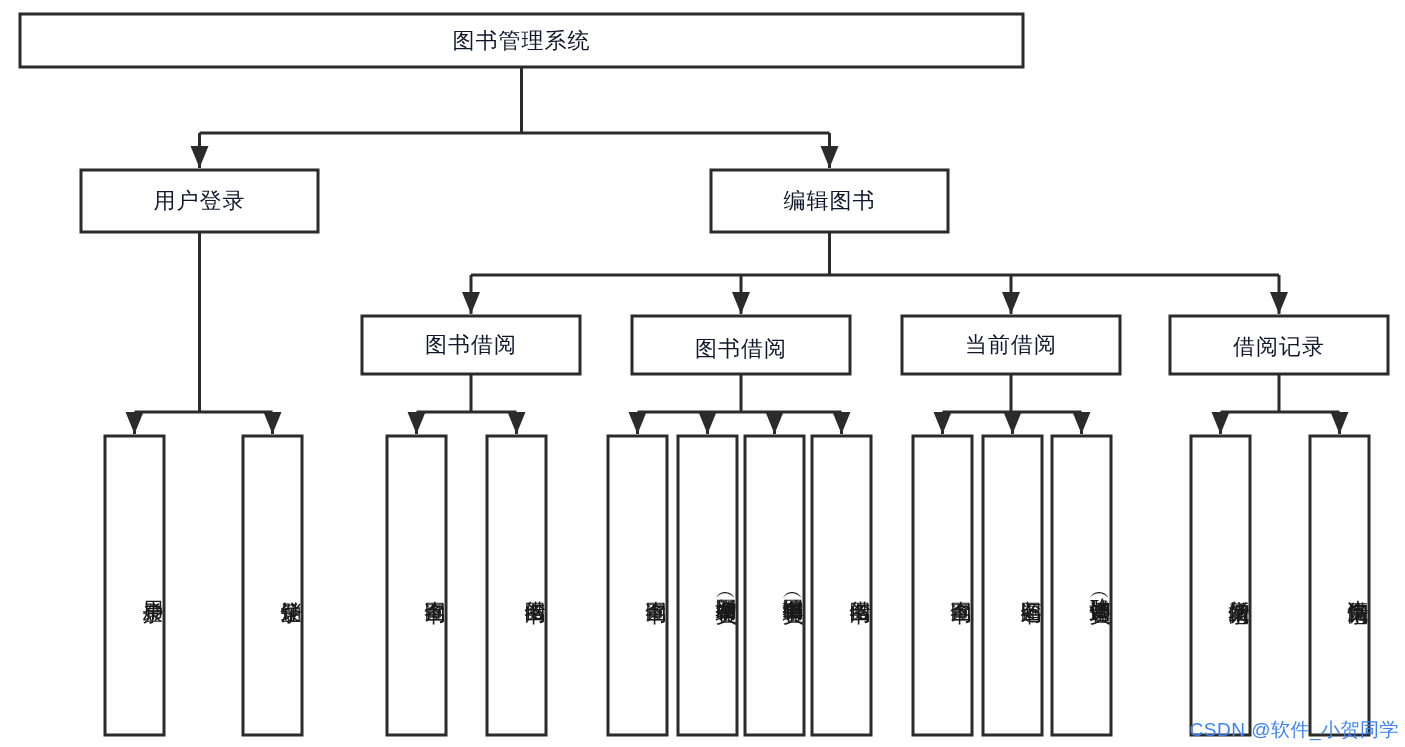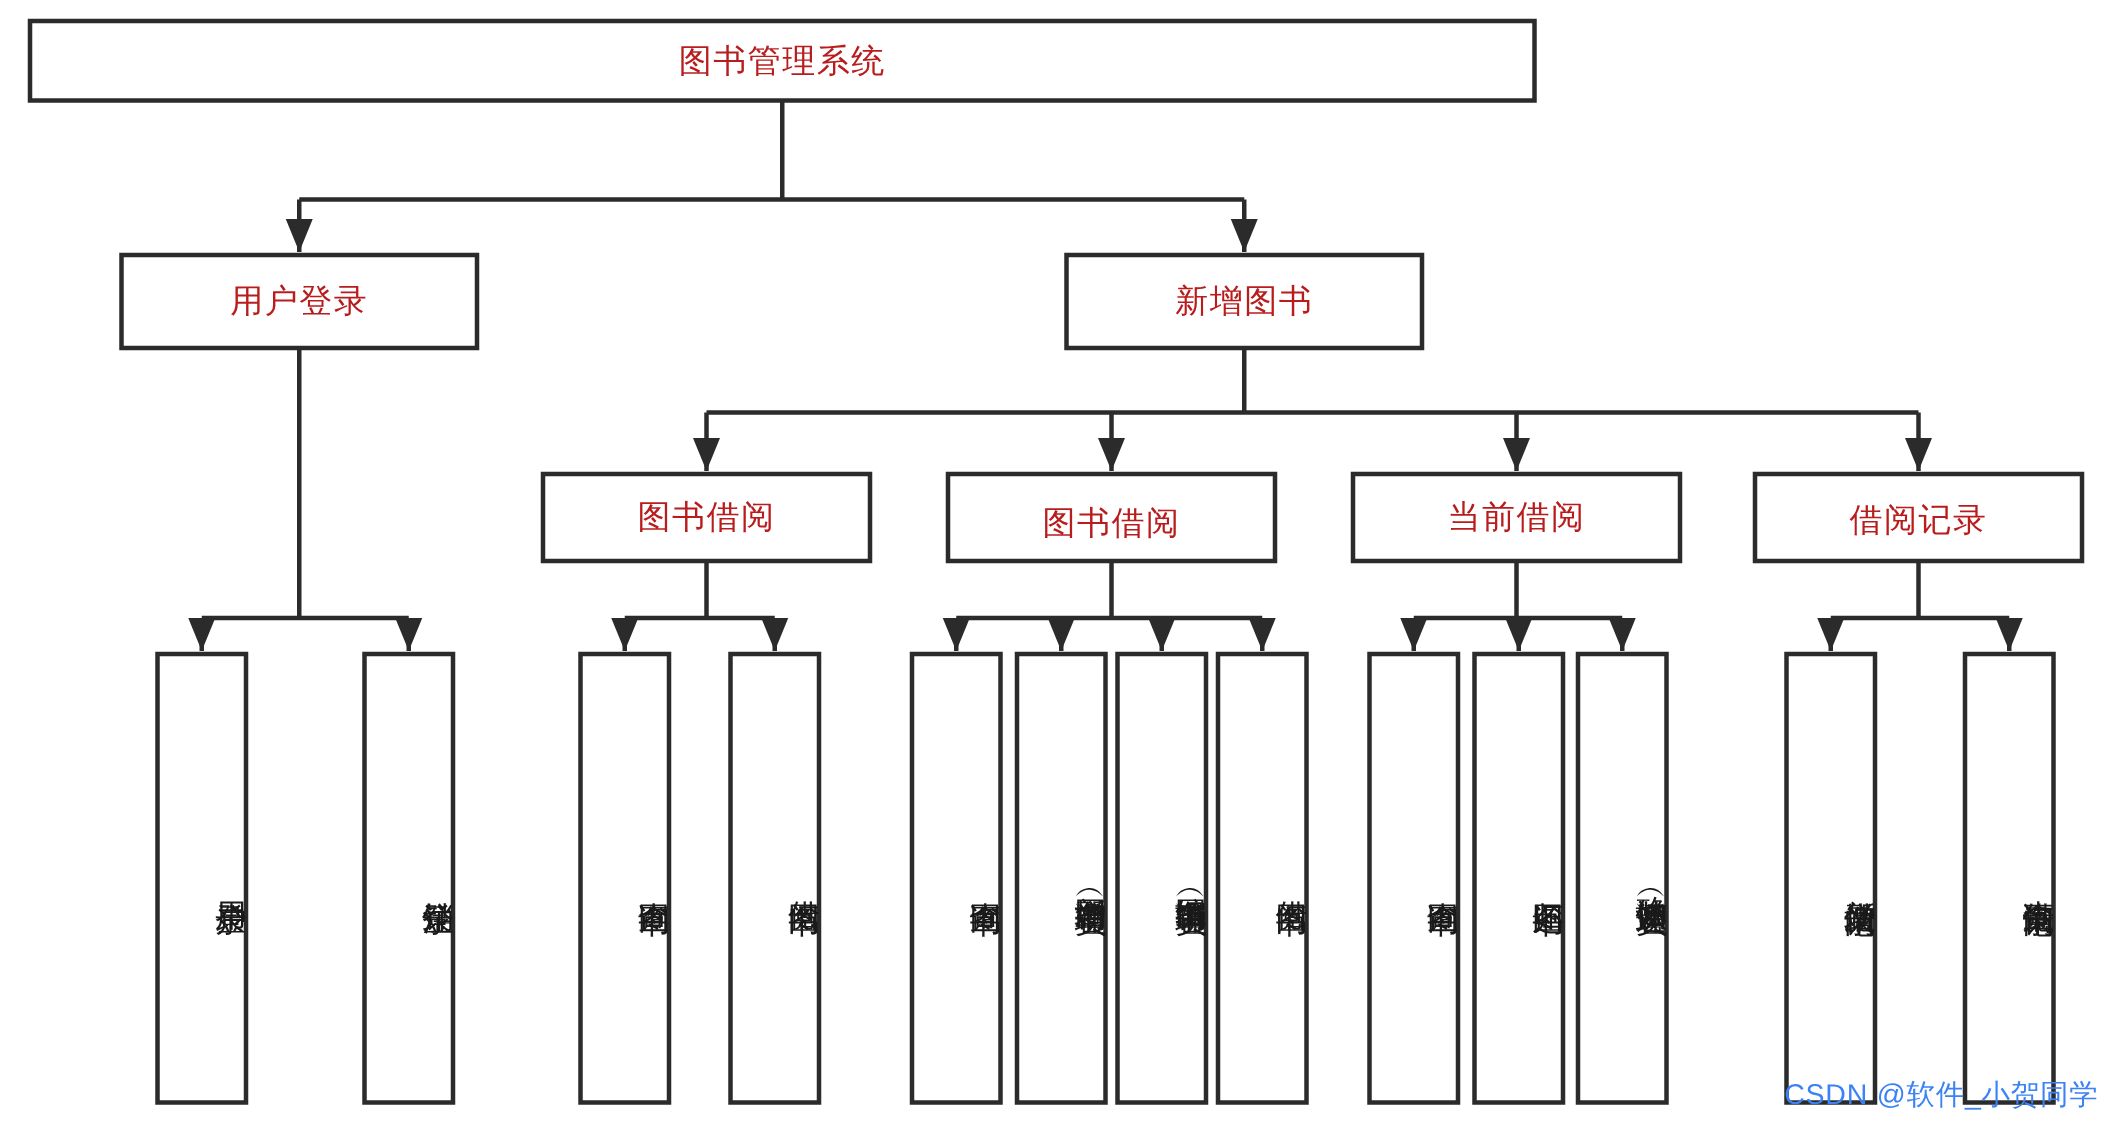--- a/index.html
+++ b/index.html
@@ -8,21 +8,21 @@
   #diagram{position:relative;width:1405px;height:747px;background:#fff;}
   svg{position:absolute;left:0;top:0;width:1405px;height:747px;}
   .box{fill:#ffffff;stroke:#2b2b2b;stroke-width:3;}
   .conn{stroke:#2b2b2b;stroke-width:3;fill:none;}
   .arrowhead{fill:#2b2b2b;stroke:none;}
   .vtext{position:absolute;writing-mode:vertical-rl;text-orientation:upright;
          color:#1a1a1a;font-size:21px;line-height:1.08;letter-spacing:1px;
          display:flex;align-items:flex-start;justify-content:center;
          font-family:"Liberation Sans","DejaVu Sans",sans-serif;
          white-space:nowrap;pointer-events:none;}
-  .htext{position:absolute;color:#b91c1c;font-size:22px;
+  .htext{position:absolute;color:#0f172a;font-size:22px;
          display:flex;align-items:center;justify-content:center;
          font-family:"Liberation Sans","DejaVu Sans",sans-serif;
          white-space:nowrap;pointer-events:none;letter-spacing:1px;}
   .watermark{position:absolute;right:6px;bottom:4px;color:#3b82f6;
              font-size:19px;letter-spacing:0.5px;
              font-family:"Liberation Sans","DejaVu Sans",sans-serif;
              white-space:nowrap;}
 </style>
 </head>
 <body>
@@ -98,21 +98,21 @@
       <rect x="812" y="436" width="59" height="299" class="box"></rect>
       <rect x="913" y="436" width="59" height="299" class="box"></rect>
       <rect x="983" y="436" width="59" height="299" class="box"></rect>
       <rect x="1052" y="436" width="59" height="299" class="box"></rect>
       <rect x="1191" y="436" width="59" height="299" class="box"></rect>
       <rect x="1310" y="436" width="59" height="299" class="box"></rect>
     </svg>
   <div id="label-layer">
       <div class="htext" style="left: 20px; top: 14px; width: 1003px; height: 53px;">图书管理系统</div>
       <div class="htext" style="left: 81px; top: 170px; width: 237px; height: 62px;">用户登录</div>
-      <div class="htext" style="left: 711px; top: 170px; width: 237px; height: 62px;">新增图书</div>
+      <div class="htext" style="left: 711px; top: 170px; width: 237px; height: 62px;">编辑图书</div>
       <div class="htext" style="left: 362px; top: 316px; width: 218px; height: 58px;">图书借阅</div>
       <div class="htext" style="left: 632px; top: 316px; width: 218px; height: 65px;">图书借阅</div>
       <div class="htext" style="left: 902px; top: 316px; width: 218px; height: 58px;">当前借阅</div>
       <div class="htext" style="left: 1170px; top: 316px; width: 218px; height: 62px;">借阅记录</div>
       <div class="vtext" style="left: 105px; top: 442px; width: 59px; height: 287px;">用户登录</div>
       <div class="vtext" style="left: 243px; top: 442px; width: 59px; height: 287px;">注销登录</div>
       <div class="vtext" style="left: 387px; top: 442px; width: 59px; height: 287px;">查询图书</div>
       <div class="vtext" style="left: 487px; top: 442px; width: 59px; height: 287px;">借阅图书</div>
       <div class="vtext" style="left: 608px; top: 442px; width: 59px; height: 287px;">查询图书</div>
       <div class="vtext" style="left: 678px; top: 442px; width: 59px; height: 287px;">新增图书（管理员）</div>

